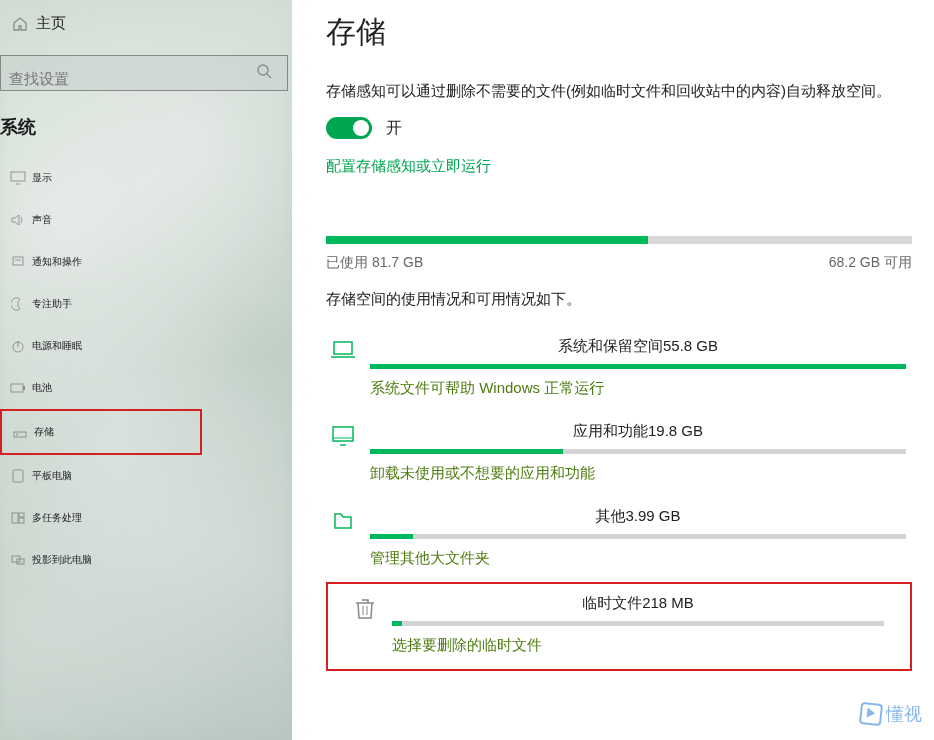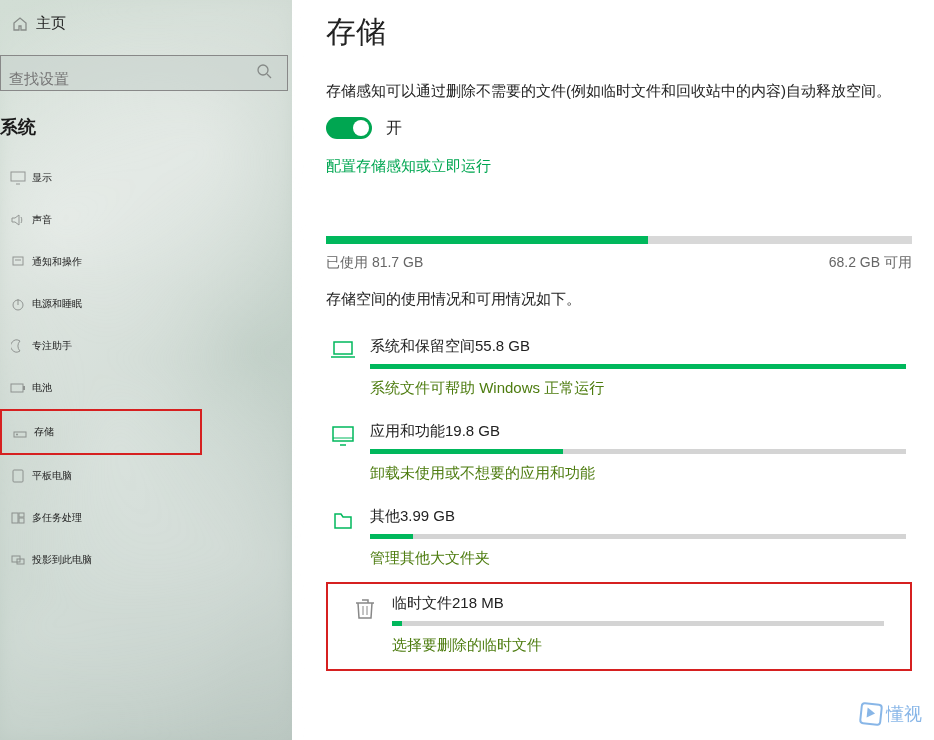--- a/index.html
+++ b/index.html
@@ -119,21 +119,21 @@
 .category {
   display:flex; align-items:flex-start; gap:12px;
   padding: 10px 6px 14px 2px;
 }
 .category .cicon{
   width:30px; display:flex; justify-content:center; padding-top:3px;
   color:#00b85c;
 }
 .category .cicon.trash { color:#888; }
 .category .body{ flex:1; }
-.cat-head{ display:flex; justify-content:flex-start; font-size:15px; margin-bottom:8px;}
+.cat-head{ display:flex; justify-content:center; font-size:15px; margin-bottom:8px;}
 .cat-bar{ height:5px; background:#d4d4d4; margin-bottom:10px; position:relative;}
 .cat-bar .fill{ position:absolute; left:0; top:0; bottom:0; background:#00b85c;}
 .cat-sub{ font-size:15px; color:#4d7c0f;}
 .cat-container.boxed{ border:2px solid #d62020; padding:0 20px;}
 .watermark{
   position:absolute; right:12px; bottom:14px;
   font-size:18px; color:#3a86d8; opacity:.6; font-weight:300;
   display:flex; align-items:center; gap:4px;
 }
 .watermark .logo{
@@ -192,33 +192,33 @@
         <svg width="14" height="14" viewBox="0 0 14 14">
           <rect x="2" y="2" width="10" height="8" fill="none" stroke="#555"></rect>
           <line x1="4" y1="5" x2="10" y2="5" stroke="#555"></line>
         </svg>
       </span>
     <span>通知和操作</span>
   </div>
   <div class="nav-item">
     <span class="icon">
         <svg width="14" height="14" viewBox="0 0 14 14">
+          <path d="M9 2a6 6 0 100 10A7 7 0 019 2z" fill="none" stroke="#555"></path>
+        </svg>
+      </span>
+    <span>专注助手</span>
+  </div>
+  <div class="nav-item">
+    <span class="icon">
+        <svg width="14" height="14" viewBox="0 0 14 14">
           <circle cx="7" cy="8" r="5" fill="none" stroke="#555"></circle>
           <line x1="7" y1="2" x2="7" y2="8" stroke="#555"></line>
         </svg>
       </span>
     <span>电源和睡眠</span>
-  </div>
-  <div class="nav-item">
-    <span class="icon">
-        <svg width="14" height="14" viewBox="0 0 14 14">
-          <path d="M9 2a6 6 0 100 10A7 7 0 019 2z" fill="none" stroke="#555"></path>
-        </svg>
-      </span>
-    <span>专注助手</span>
   </div>
   <div class="nav-item">
     <span class="icon">
         <svg width="16" height="12" viewBox="0 0 16 12">
           <rect x="1" y="2" width="12" height="8" fill="none" stroke="#555"></rect>
           <rect x="13" y="4" width="2" height="4" fill="#555"></rect>
         </svg>
       </span>
     <span>电池</span>
   </div>

